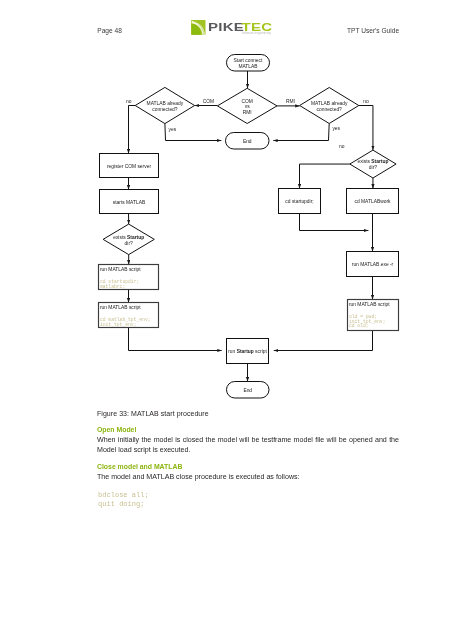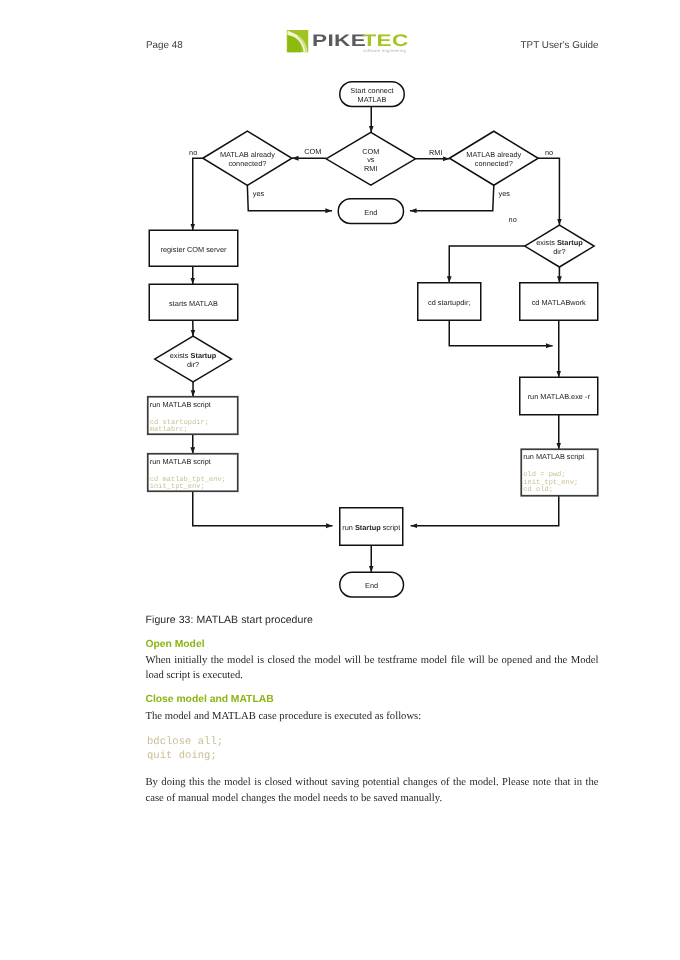--- a/index.html
+++ b/index.html
@@ -13,21 +13,21 @@
   #logo{position:absolute;left:191px;top:19px;width:84px;height:18px;}
 
   
   #figure{position:absolute;left:0px;top:44px;width:453px;height:362px;}
 
   
   .txt{position:absolute;font-size:7.1px;color:#231f20;letter-spacing:0.05px;}
   #caption{left:97px;top:409.6px;font-size:7.0px;color:#231f20;}
   .h3{position:absolute;font-weight:bold;font-size:6.9px;color:#8cb511;letter-spacing:-0.01px;}
   .para{position:absolute;width:302px;font-size:7.1px;line-height:10.3px;color:#231f20;
-        text-align:justify;text-justify:inter-word;font-family:Liberation Serif, serif;}
+        text-align:justify;text-justify:inter-word;}
   .code{position:absolute;font-family:"Liberation Mono",monospace;font-size:7.05px;
         line-height:8.2px;color:#c9bf91;white-space:pre;}
 </style>
 </head>
 <body>
 
 <div id="page">
 
   <div id="hdr-page">Page 48</div>
   <div id="hdr-doc">TPT User's Guide</div>
@@ -175,20 +175,19 @@
         </g>
     </svg>
   </div>
 
   <div id="caption" class="txt">Figure 33: MATLAB start procedure</div>
 
   <div class="h3" style="left:97px;top:426px;">Open Model</div>
   <div class="para" style="left:97px;top:434.5px;">When initially the model is closed the model will be testframe model file will be opened and the Model load script is executed.</div>
 
   <div class="h3" style="left:97px;top:463px;">Close model and MATLAB</div>
-  <div class="para" style="left:97px;top:471.5px;">The model and MATLAB case procedure is executed as follows:</div>
+  <div class="para" style="left:97px;top:471.5px;">The model and MATLAB close procedure is executed as follows:</div>
 
   <div class="code" style="left:98px;top:491.3px;">bdclose all;
 quit doing;</div>
 
-  <div class="para" style="left:97px;top:516.3px;">By doing this the model is closed without saving potential changes of the model. Please note that in the case of manual model changes the model needs to be saved manually.</div>
 
 </div>
 
 </body></html>

